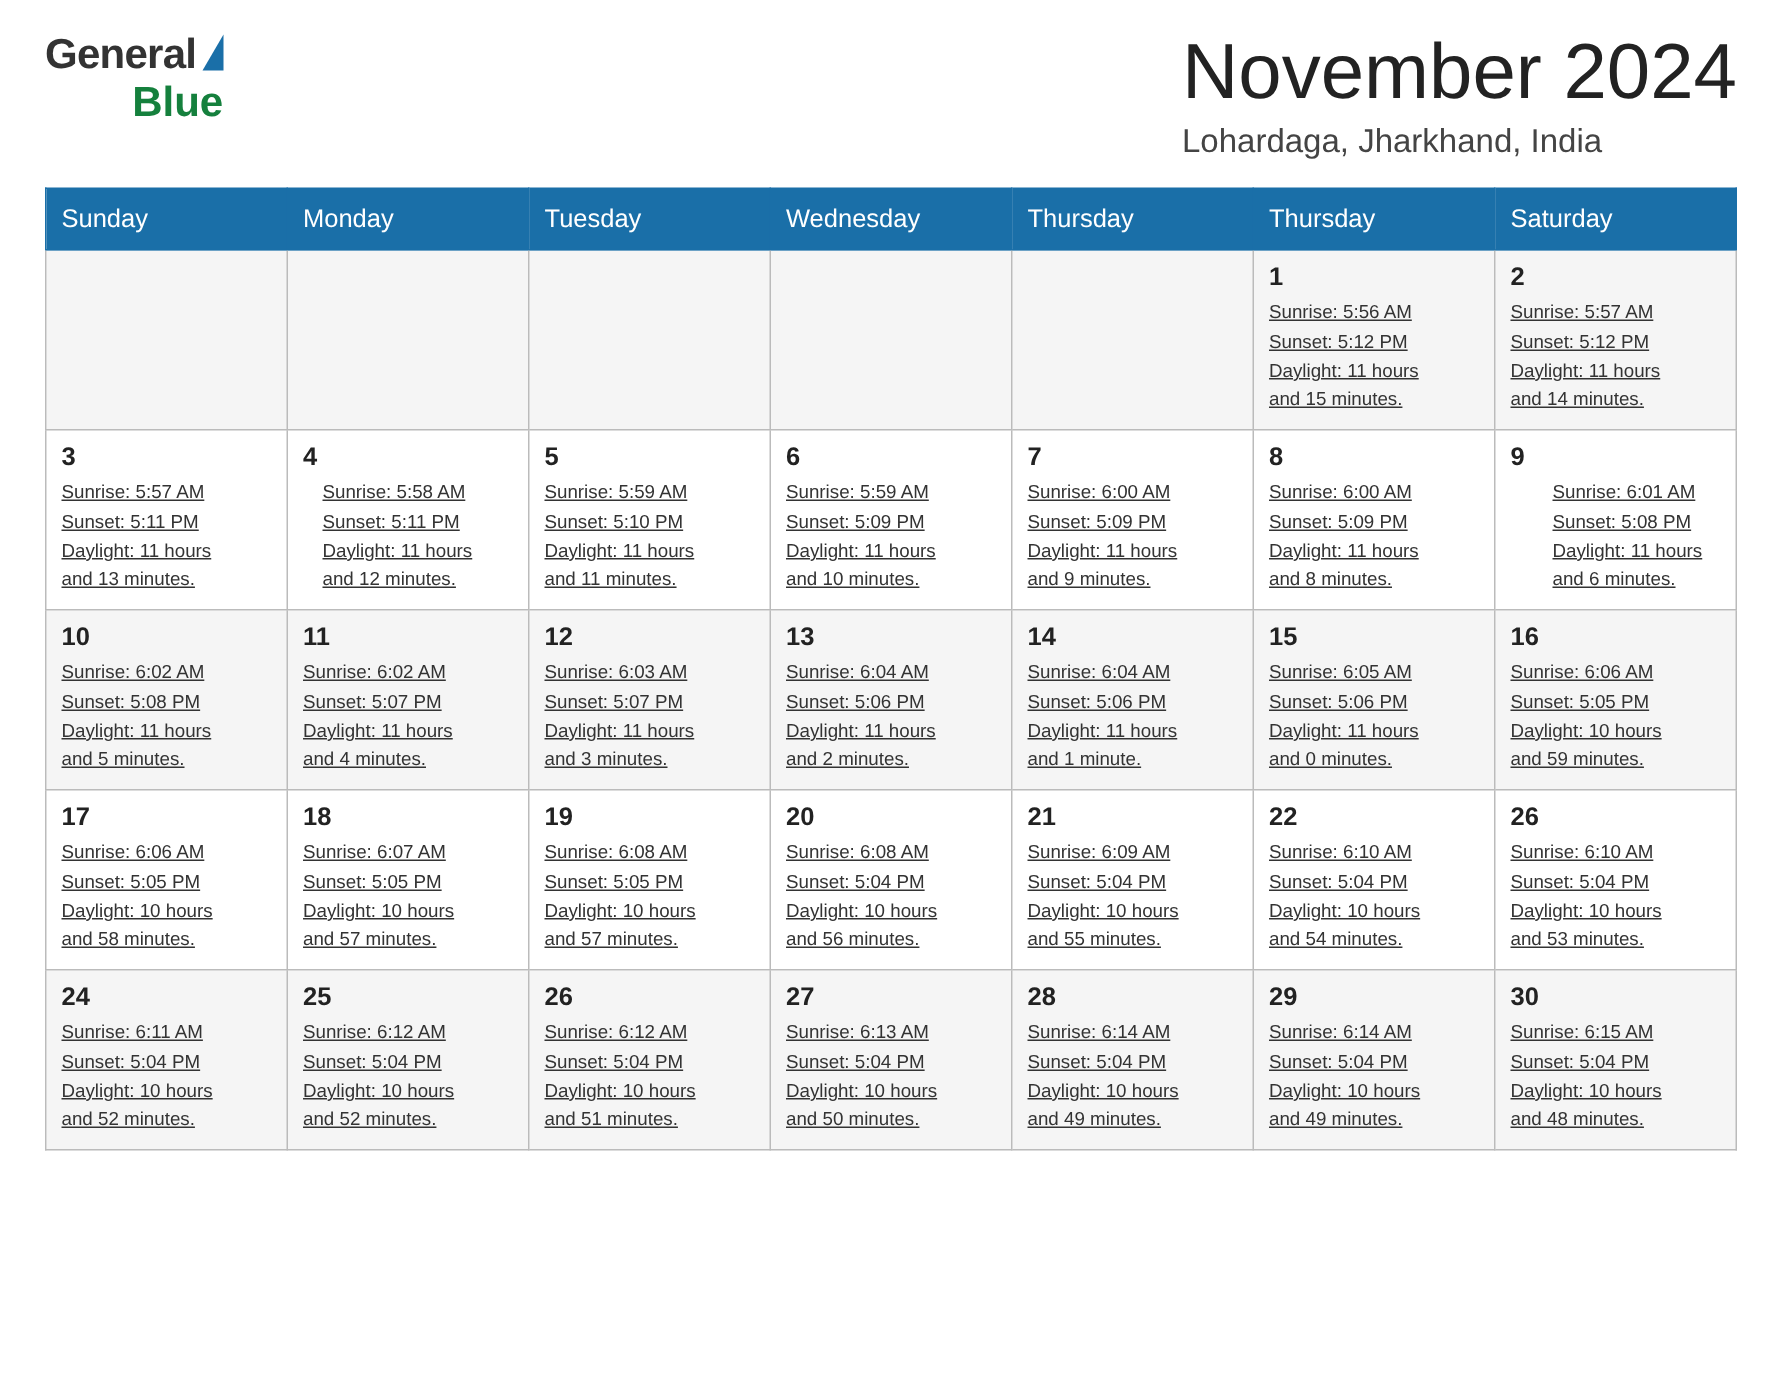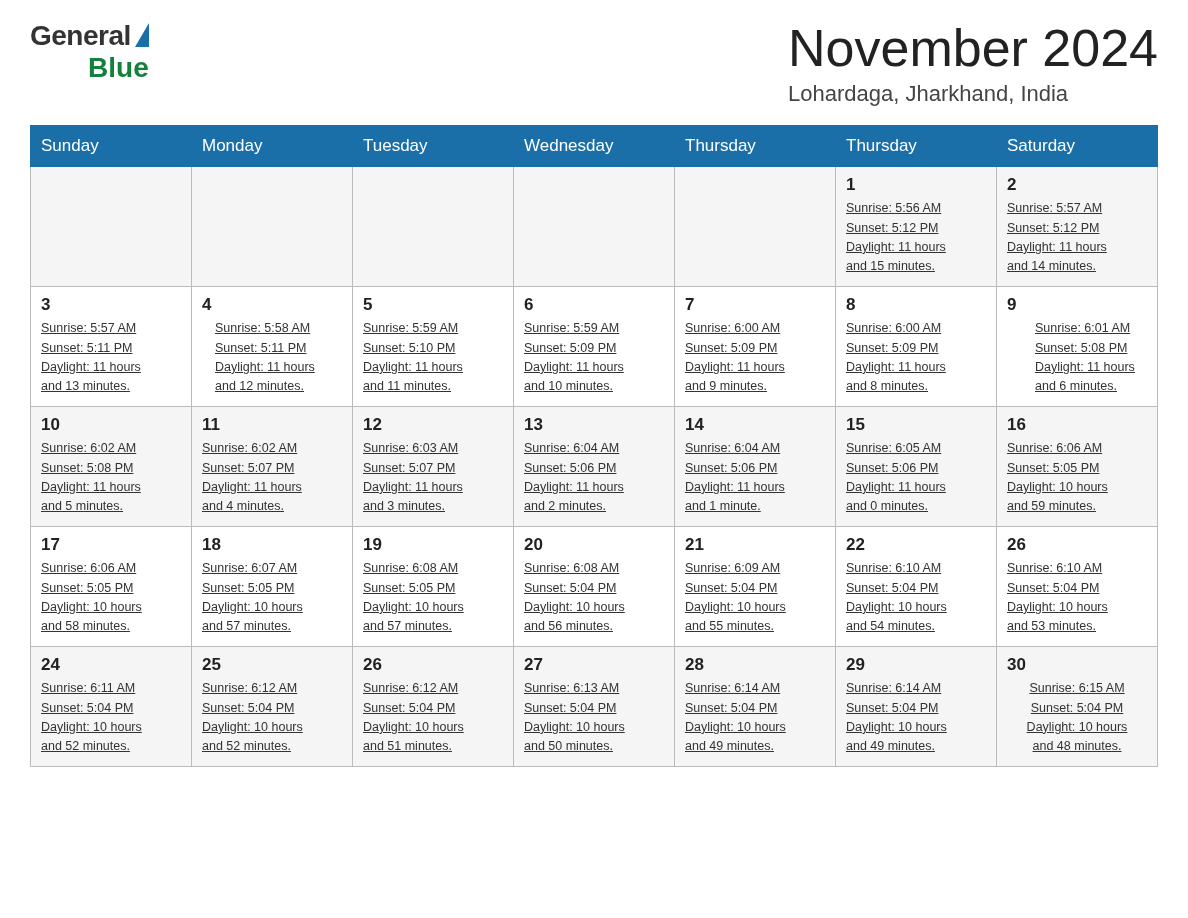--- a/index.html
+++ b/index.html
@@ -347,20 +347,20 @@
         </td>
         <td>
           <div class="day-number">29</div>
           <div class="day-info" style="white-space: pre-line;">Sunrise: 6:14 AM
 Sunset: 5:04 PM
 Daylight: 10 hours
 and 49 minutes.</div>
         </td>
         <td>
           <div class="day-number">30</div>
-          <div class="day-info" style="white-space: pre-line; text-align: center;">Sunrise: 6:15 AM
+          <div class="day-info" style="white-space: pre-line;">Sunrise: 6:15 AM
 Sunset: 5:04 PM
 Daylight: 10 hours
 and 48 minutes.</div>
         </td>
       </tr>
     </tbody>
 </table>
 
 </body></html>

